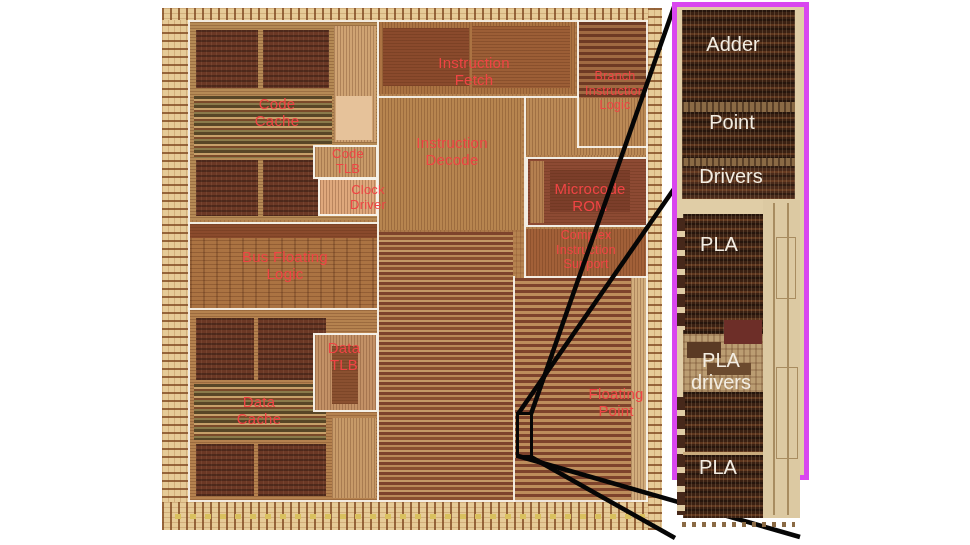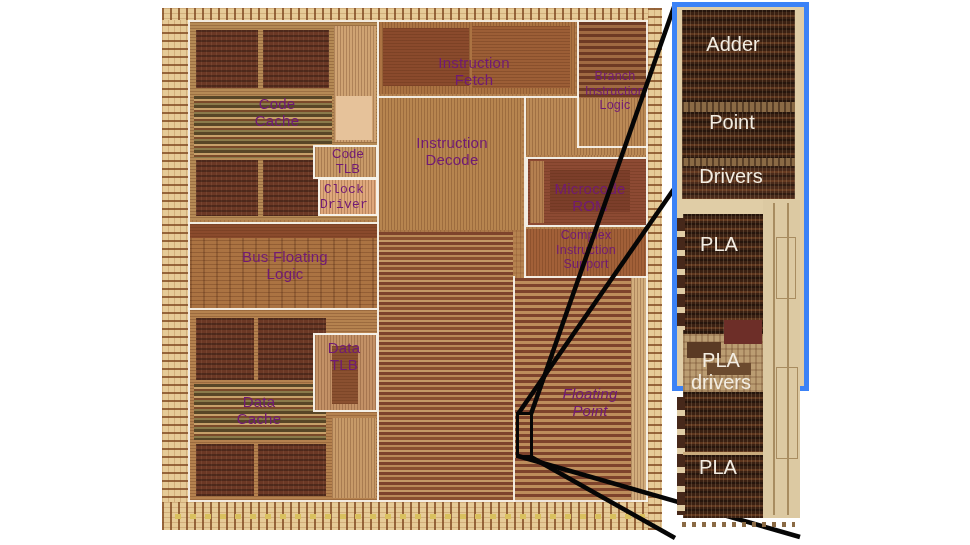--- a/index.html
+++ b/index.html
@@ -27,33 +27,33 @@
   .tex-rows{background-image:repeating-linear-gradient(180deg,#6e3a24 0 3px,#a06a42 3px 6px);}
   .tex-ieu{background-image:repeating-linear-gradient(180deg,#7e432c 0 3px,#b98957 3px 5px,#8a5030 5px 8px,#c59a66 8px 10px);}
   .tex-fp{background-image:repeating-linear-gradient(180deg,#7e432c 0 3px,#bd8d5b 3px 6px);}
   .tex-streaks{background-image:
      repeating-linear-gradient(90deg, rgba(60,25,10,.22) 0 2px, transparent 2px 13px),
      repeating-linear-gradient(180deg, rgba(90,45,20,.3) 0 1px, transparent 1px 4px);}
   
   .wline{position:absolute;background:rgba(248,245,238,.92);z-index:20;}
   .wbox{position:absolute;border:2px solid rgba(248,245,238,.95);box-sizing:border-box;z-index:21;}
   
-  .die-label,.inset-label{position:absolute;color:#701a75;white-space:pre-line;text-align:center;
+  .die-label,.inset-label{position:absolute;color:#ef4444;white-space:pre-line;text-align:center;
      transform:translate(-50%,-50%);z-index:40;}
   .die-label{font-size:15px;line-height:1.16;letter-spacing:.2px;}
   .die-label.sm{font-size:12.5px;}
   .die-label.bx{font-size:13px;}
   .inset-label{font-size:20px;line-height:1.1;color:#f3ede2;z-index:70;}
   
   #callout-rect{position:absolute;left:516px;top:412px;width:17px;height:46px;
      border:3px solid #060606;box-sizing:border-box;z-index:50;background:transparent;}
   #callout-svg{position:absolute;left:0;top:0;width:970px;height:545px;z-index:45;pointer-events:none;}
   
-  #inset{position:absolute;left:672px;top:2px;width:137px;height:389px;box-sizing:border-box;
-     border:5px solid #3b82f6;background:#e0cda6;z-index:60;}
+  #inset{position:absolute;left:672px;top:2px;width:137px;height:478px;box-sizing:border-box;
+     border:5px solid #d946ef;background:#e0cda6;z-index:60;}
   #inset .abs{position:absolute;}
   .tex-dark-knit{background-color:#3a2012;background-image:
      repeating-linear-gradient(90deg, rgba(224,205,166,.18) 0 1px, transparent 1px 4px),
      repeating-linear-gradient(180deg, rgba(0,0,0,.35) 0 2px, transparent 2px 5px, rgba(130,75,40,.5) 5px 7px, transparent 7px 9px);}
   .tex-mottle{background-color:#bb9d72;background-image:
      repeating-linear-gradient(90deg, rgba(90,50,25,.25) 0 2px, transparent 2px 6px),
      repeating-linear-gradient(180deg, rgba(90,50,25,.2) 0 2px, transparent 2px 7px);}
   .notches{background-image:repeating-linear-gradient(180deg,#46281a 0 13px,#e0cda6 13px 19px);}
 </style>
 </head>
@@ -143,34 +143,34 @@
 Cache</div>
   <div class="die-label" style="left:474px;top:71px;">Instruction
 Fetch</div>
   <div class="die-label sm" style="left:615px;top:91px;">Branch
 Instruction
 Logic</div>
   <div class="die-label" style="left:452px;top:151px;">Instruction
 Decode</div>
   <div class="die-label bx" style="left:348px;top:161px;">Code
 TLB</div>
-  <div class="die-label bx" style="left:344px;top:197px;font-family:Liberation Mono, monospace;">Clock
+  <div class="die-label bx" style="left:368px;top:197px;">Clock
 Driver</div>
   <div class="die-label" style="left:590px;top:197px;">Microcode
 ROM</div>
   <div class="die-label sm" style="left:586px;top:250px;">Complex
 Instruction
 Support</div>
   <div class="die-label" style="left:285px;top:265px;">Bus Floating
 Logic</div>
   <div class="die-label" style="left:344px;top:356px;">Data
 TLB</div>
   <div class="die-label" style="left:259px;top:410px;">Data
 Cache</div>
-  <div class="die-label" style="left:590px;top:402px;font-style:italic;">Floating
+  <div class="die-label" style="left:616px;top:402px;">Floating
 Point</div>
 
   <div id="inset">
     <div class="abs tex-dark-knit" style="left:5px;top:3px;width:113px;height:92px;"></div>
     <div class="abs" style="left:5px;top:95px;width:113px;height:10px;background:#8a6a45;background-image:repeating-linear-gradient(90deg, rgba(40,20,10,.5) 0 2px, transparent 2px 6px);"></div>
     <div class="abs tex-dark-knit" style="left:5px;top:105px;width:113px;height:46px;"></div>
     <div class="abs" style="left:5px;top:151px;width:113px;height:8px;background:#8a6a45;background-image:repeating-linear-gradient(90deg, rgba(40,20,10,.5) 0 2px, transparent 2px 6px);"></div>
     <div class="abs tex-dark-knit" style="left:5px;top:159px;width:113px;height:33px;background-color:#4a2a1a;"></div>
     <div class="abs tex-dark-knit" style="left:6px;top:207px;width:80px;height:120px;"></div>
     <div class="abs notches" style="left:0px;top:211px;width:8px;height:112px;"></div>

